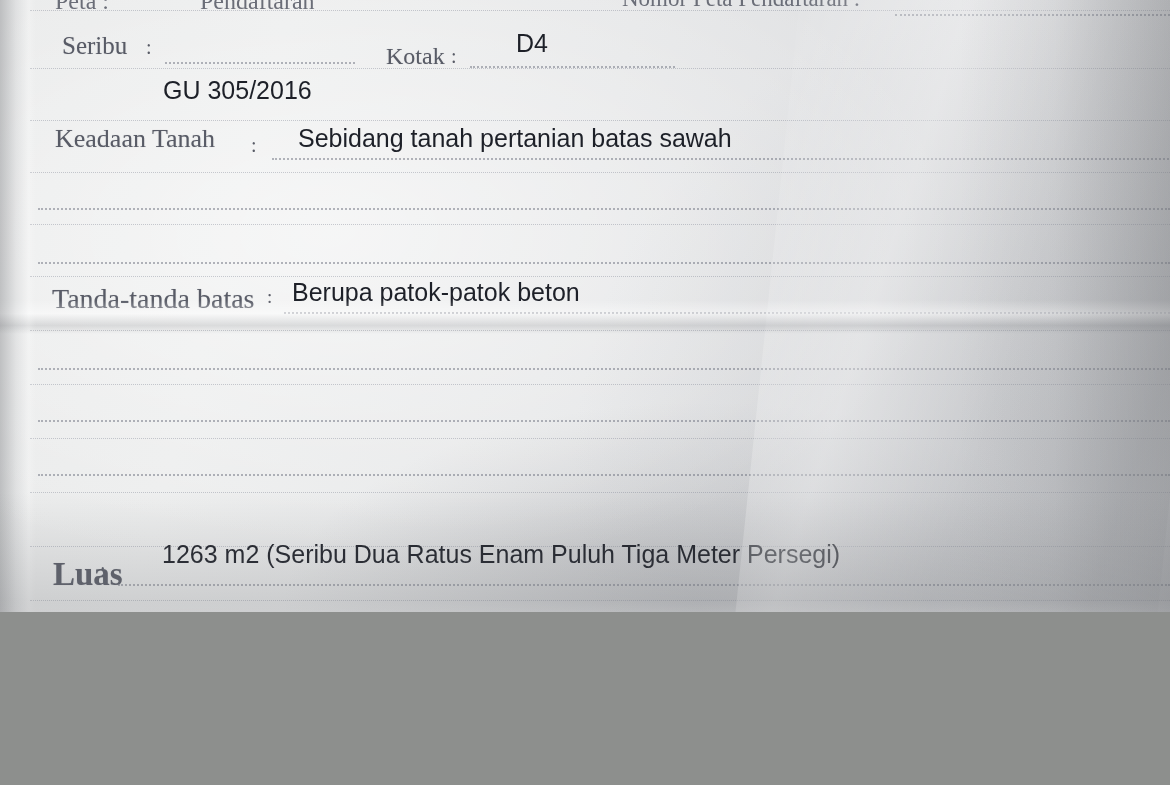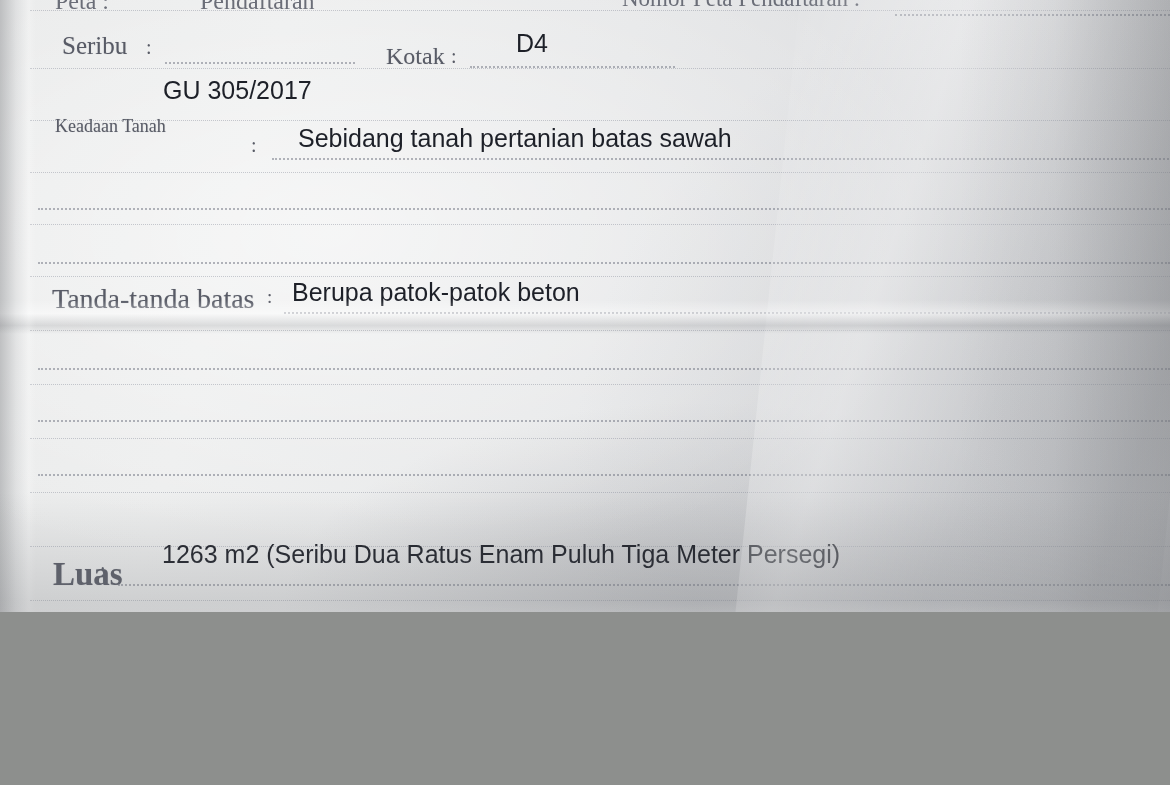--- a/index.html
+++ b/index.html
@@ -134,23 +134,23 @@
 
   <div class="label" style="left:62px; top:32px; font-size:25px;">Seribu</div>
   <div class="colon" style="left:146px; top:36px; font-size:20px;">:</div>
   <div class="dotline" style="left:165px; top:62px; width:190px;"></div>
 
   <div class="label" style="left:371px; top:43px; font-size:24px;margin-left:15px;">Kotak</div>
   <div class="colon" style="left:451px; top:45px; font-size:20px;">:</div>
   <div class="dotline" style="left:470px; top:66px; width:205px;"></div>
   <div class="value" style="left:516px; top:29px; font-size:25px;">D4</div>
 
-  <div class="value" style="left:163px; top:76px; font-size:25px;">GU 305/2017</div>
+  <div class="value" style="left:163px; top:76px; font-size:25px;">GU 305/2016</div>
 
-  <div class="label" style="left:55px; top:116px; font-size:18px;">Keadaan Tanah</div>
+  <div class="label" style="left:55px; top:124px; font-size:26px;">Keadaan Tanah</div>
   <div class="colon" style="left:251px; top:134px; font-size:20px;">:</div>
   <div class="dotline" style="left:272px; top:158px; width:900px;"></div>
   <div class="value" style="left:298px; top:124px; font-size:25px;">Sebidang tanah pertanian batas sawah</div>
 
   <div class="dotline" style="left:38px; top:208px; width:1132px;"></div>
   <div class="dotline" style="left:38px; top:262px; width:1132px;"></div>
 
   <div class="label" style="left:52px; top:283px; font-size:28px;">Tanda-tanda batas</div>
   <div class="colon" style="left:267px; top:286px; font-size:19px;">:</div>
   <div class="dotline" style="left:284px; top:312px; width:886px;"></div>

